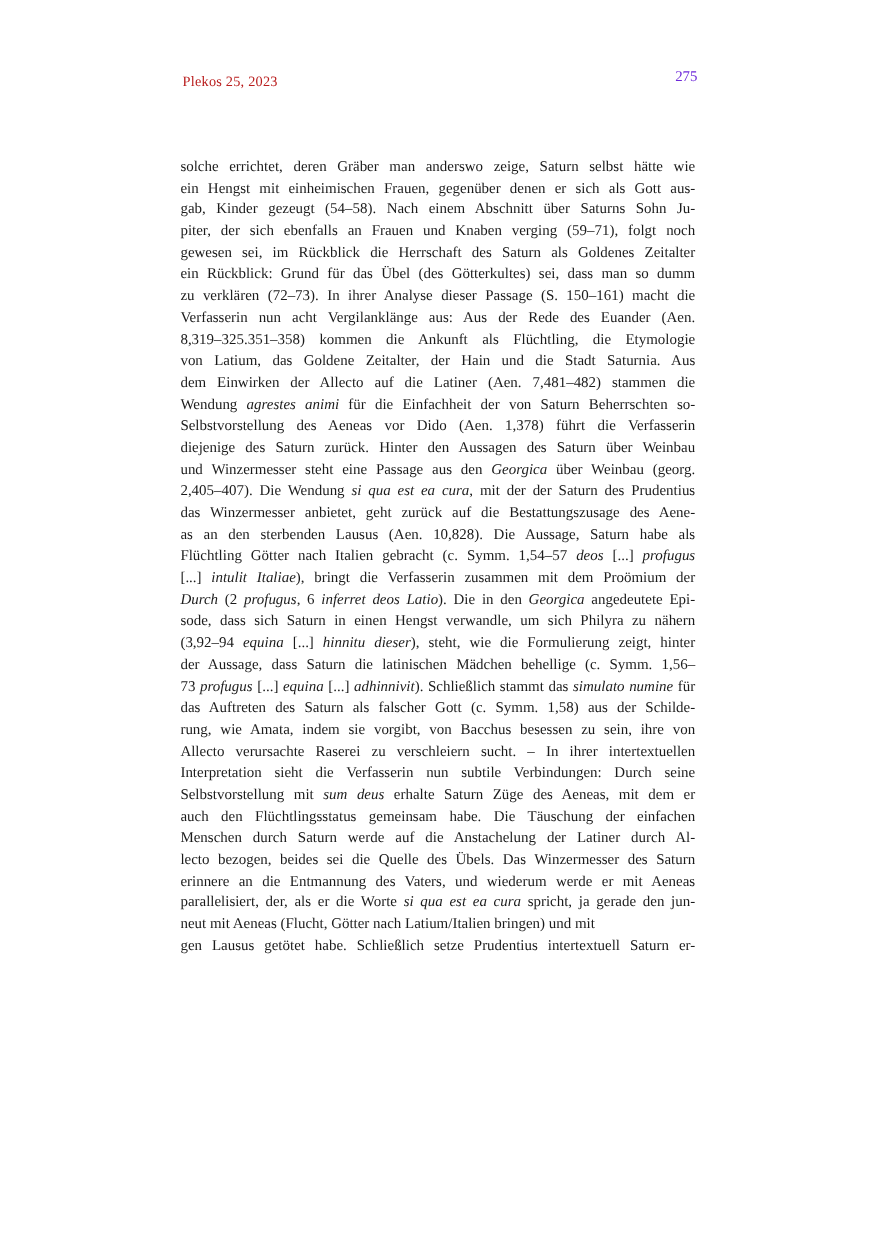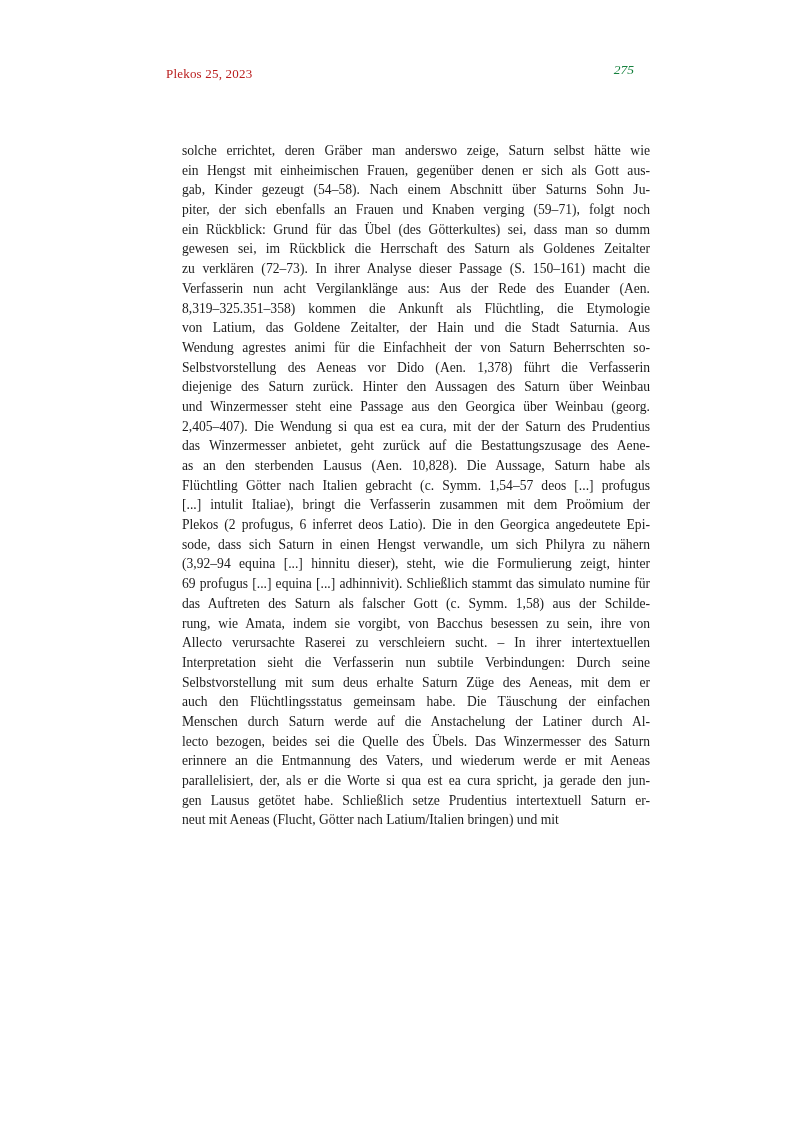--- a/index.html
+++ b/index.html
@@ -24,82 +24,83 @@
     text-align: left;
     font-size: 13px;
     letter-spacing: 0.2px;
     color: #b91c1c;
   }
   .pagenum {
     position: absolute;
     right: 0;
     top: -4px;
     font-size: 13.5px;
-    color: #15803d;
-    font-style: italic;
+    color: #6d28d9;
   }
   .body-text {
     position: absolute;
     top: 141px;
-    left: 182px;
+    left: 164px;
     width: 468px;
     font-size: 13.6px;
     line-height: 19.7px;
     color: #1b1b1b;
   }
   .line {
     height: 19.7px;
     text-align: justify;
     text-align-last: justify;
     white-space: normal;
     hyphens: none;
   }
   .line.last {
     text-align-last: left;
   }
-  .it { }
+  .it { font-style: italic; }
 </style>
 </head>
 <body>
 
 <div class="page">
   <div class="header">
     <div class="journal">Plekos 25, 2023</div>
     <div class="pagenum">275</div>
   </div>
   <div class="body-text">
       <div class="line"><span>solche errichtet, deren Gräber man anderswo zeige, Saturn selbst hätte wie</span></div>
       <div class="line"><span>ein Hengst mit einheimischen Frauen, gegenüber denen er sich als Gott aus-</span></div>
       <div class="line"><span>gab, Kinder gezeugt (54–58). Nach einem Abschnitt über Saturns Sohn Ju-</span></div>
       <div class="line"><span>piter, der sich ebenfalls an Frauen und Knaben verging (59–71), folgt noch</span></div>
+      <div class="line"><span>gewesen sei, im Rückblick die Herrschaft des Saturn als Goldenes Zeitalter</span></div>
       <div class="line"><span>ein Rückblick: Grund für das Übel (des Götterkultes) sei, dass man so dumm</span></div>
-      <div class="line"><span>gewesen sei, im Rückblick die Herrschaft des Saturn als Goldenes Zeitalter</span></div>
       <div class="line"><span>zu verklären (72–73). In ihrer Analyse dieser Passage (S. 150–161) macht die</span></div>
       <div class="line"><span>Verfasserin nun acht Vergilanklänge aus: Aus der Rede des Euander (Aen.</span></div>
       <div class="line"><span>8,319–325.351–358) kommen die Ankunft als Flüchtling, die Etymologie</span></div>
       <div class="line"><span>von Latium, das Goldene Zeitalter, der Hain und die Stadt Saturnia. Aus</span></div>
+      <div class="line"><span>dem Einwirken der Allecto auf die Latiner (Aen. 7,481–482) stammen die</span></div>
       <div class="line"><span>Wendung </span><span class="it">agrestes animi</span><span> für die Einfachheit der von Saturn Beherrschten so-</span></div>
       <div class="line"><span>Selbstvorstellung des Aeneas vor Dido (Aen. 1,378) führt die Verfasserin</span></div>
       <div class="line"><span>diejenige des Saturn zurück. Hinter den Aussagen des Saturn über Weinbau</span></div>
       <div class="line"><span>und Winzermesser steht eine Passage aus den </span><span class="it">Georgica</span><span> über Weinbau (georg.</span></div>
       <div class="line"><span>2,405–407). Die Wendung </span><span class="it">si qua est ea cura</span><span>, mit der der Saturn des Prudentius</span></div>
       <div class="line"><span>das Winzermesser anbietet, geht zurück auf die Bestattungszusage des Aene-</span></div>
       <div class="line"><span>as an den sterbenden Lausus (Aen. 10,828). Die Aussage, Saturn habe als</span></div>
       <div class="line"><span>Flüchtling Götter nach Italien gebracht (c. Symm. 1,54–57 </span><span class="it">deos</span><span> [...] </span><span class="it">profugus</span></div>
       <div class="line"><span>[...] </span><span class="it">intulit Italiae</span><span>), bringt die Verfasserin zusammen mit dem Proömium der</span></div>
-      <div class="line"><span class="it">Plekos</span><span> (2 </span><span class="it">profugus</span><span>, 6 </span><span class="it">inferret deos Latio</span><span>). Die in den </span><span class="it">Georgica</span><span> angedeutete Epi-</span></div>
+      <div class="line"><span class="it">Durch</span><span> (2 </span><span class="it">profugus</span><span>, 6 </span><span class="it">inferret deos Latio</span><span>). Die in den </span><span class="it">Georgica</span><span> angedeutete Epi-</span></div>
       <div class="line"><span>sode, dass sich Saturn in einen Hengst verwandle, um sich Philyra zu nähern</span></div>
       <div class="line"><span>(3,92–94 </span><span class="it">equina</span><span> [...] </span><span class="it">hinnitu dieser</span><span>), steht, wie die Formulierung zeigt, hinter</span></div>
-      <div class="line"><span>69 </span><span class="it">profugus</span><span> [...] </span><span class="it">equina</span><span> [...] </span><span class="it">adhinnivit</span><span>). Schließlich stammt das </span><span class="it">simulato numine</span><span> für</span></div>
+      <div class="line"><span>der Aussage, dass Saturn die latinischen Mädchen behellige (c. Symm. 1,56–</span></div>
+      <div class="line"><span>73 </span><span class="it">profugus</span><span> [...] </span><span class="it">equina</span><span> [...] </span><span class="it">adhinnivit</span><span>). Schließlich stammt das </span><span class="it">simulato numine</span><span> für</span></div>
       <div class="line"><span>das Auftreten des Saturn als falscher Gott (c. Symm. 1,58) aus der Schilde-</span></div>
       <div class="line"><span>rung, wie Amata, indem sie vorgibt, von Bacchus besessen zu sein, ihre von</span></div>
       <div class="line"><span>Allecto verursachte Raserei zu verschleiern sucht. – In ihrer intertextuellen</span></div>
       <div class="line"><span>Interpretation sieht die Verfasserin nun subtile Verbindungen: Durch seine</span></div>
       <div class="line"><span>Selbstvorstellung mit </span><span class="it">sum deus</span><span> erhalte Saturn Züge des Aeneas, mit dem er</span></div>
       <div class="line"><span>auch den Flüchtlingsstatus gemeinsam habe. Die Täuschung der einfachen</span></div>
       <div class="line"><span>Menschen durch Saturn werde auf die Anstachelung der Latiner durch Al-</span></div>
       <div class="line"><span>lecto bezogen, beides sei die Quelle des Übels. Das Winzermesser des Saturn</span></div>
       <div class="line"><span>erinnere an die Entmannung des Vaters, und wiederum werde er mit Aeneas</span></div>
       <div class="line"><span>parallelisiert, der, als er die Worte </span><span class="it">si qua est ea cura</span><span> spricht, ja gerade den jun-</span></div>
+      <div class="line last"><span>neut mit Aeneas (Flucht, Götter nach Latium/Italien bringen) und mit</span></div>
       <div class="line"><span>gen Lausus getötet habe. Schließlich setze Prudentius intertextuell Saturn er-</span></div>
-      <div class="line last"><span>neut mit Aeneas (Flucht, Götter nach Latium/Italien bringen) und mit</span></div>
     </div>
 </div>
 
 </body></html>

